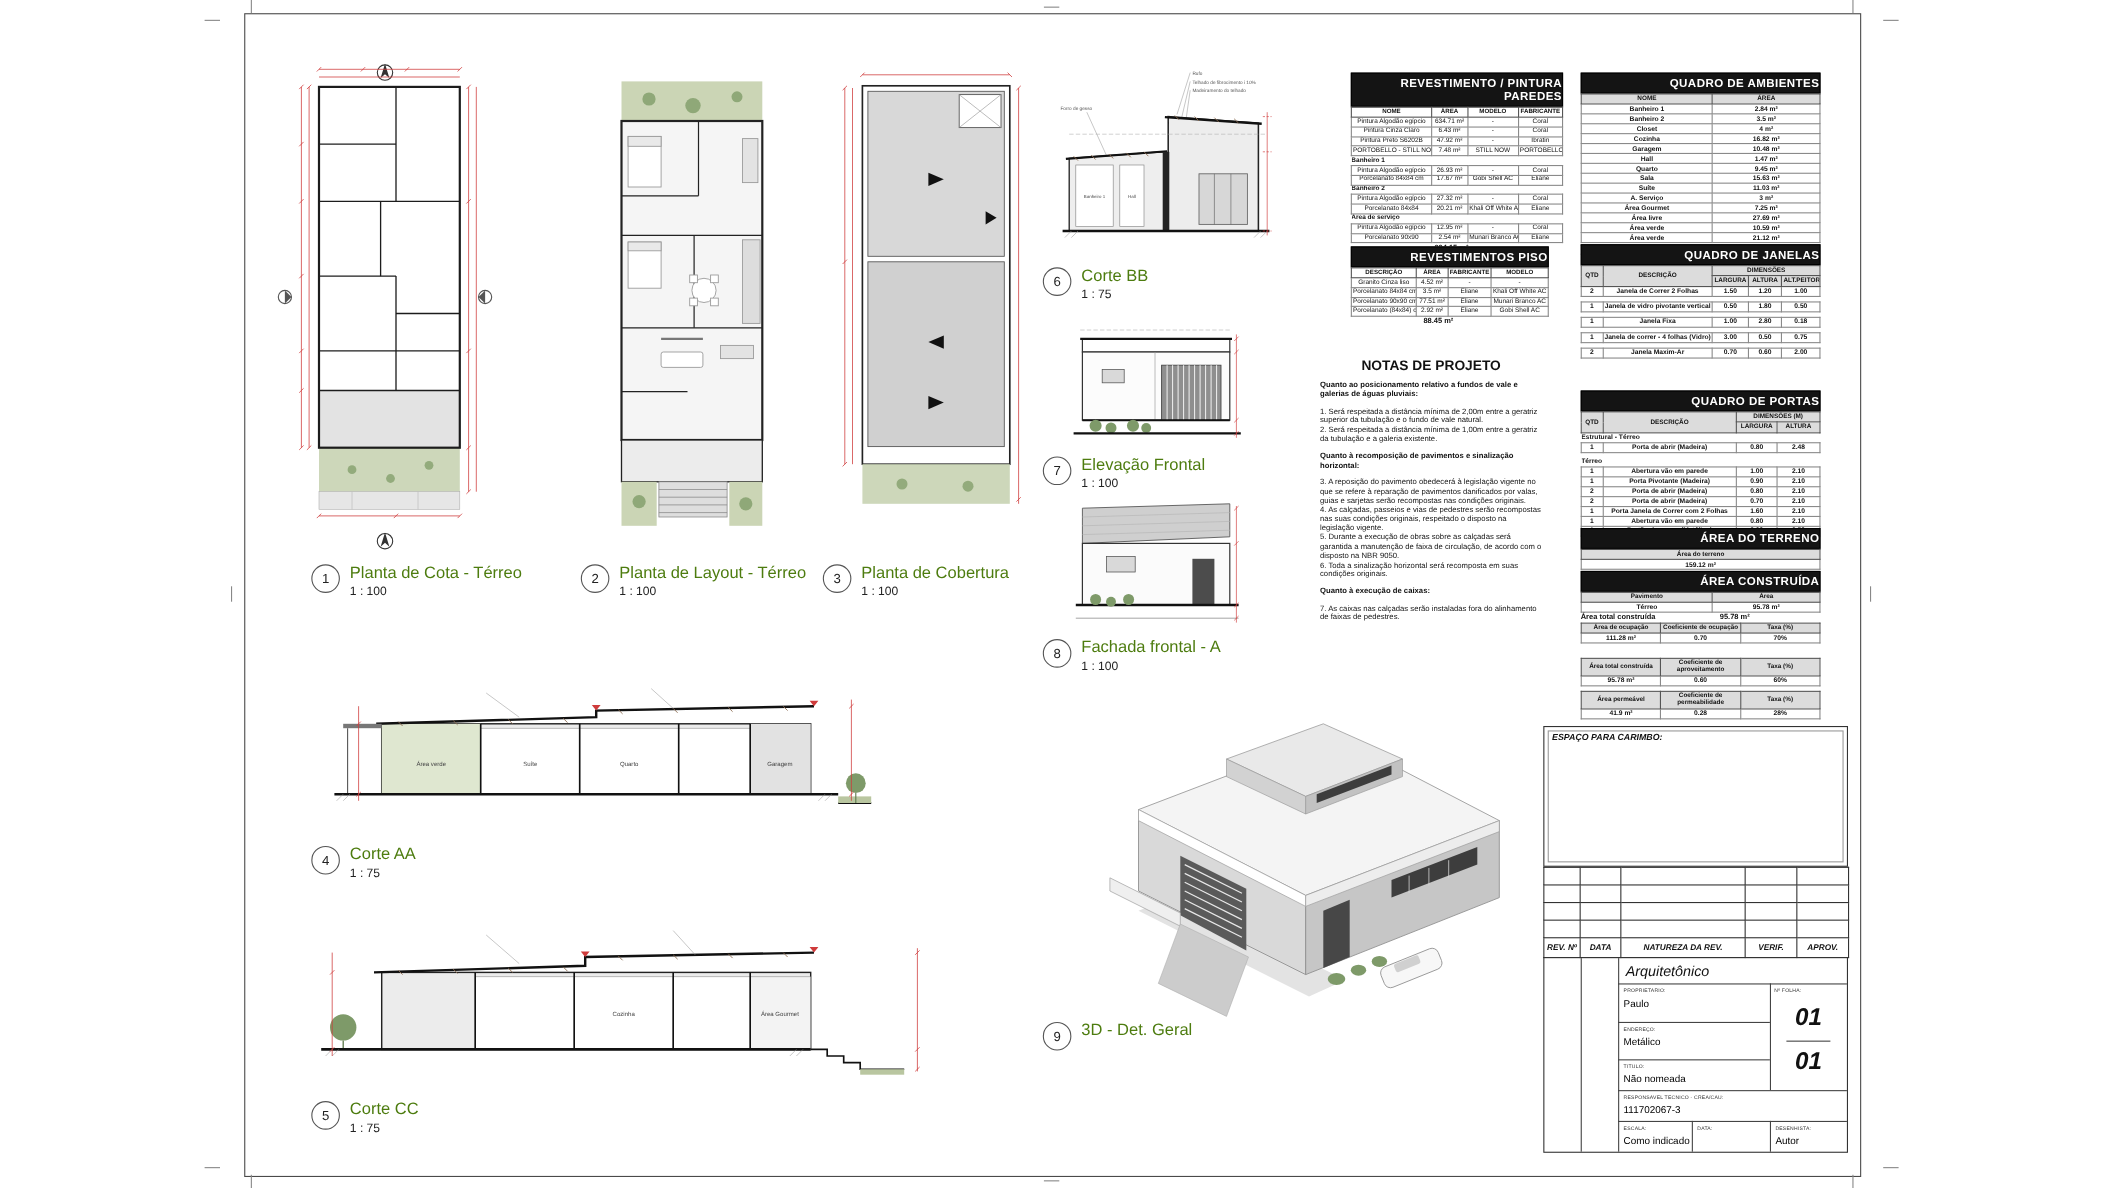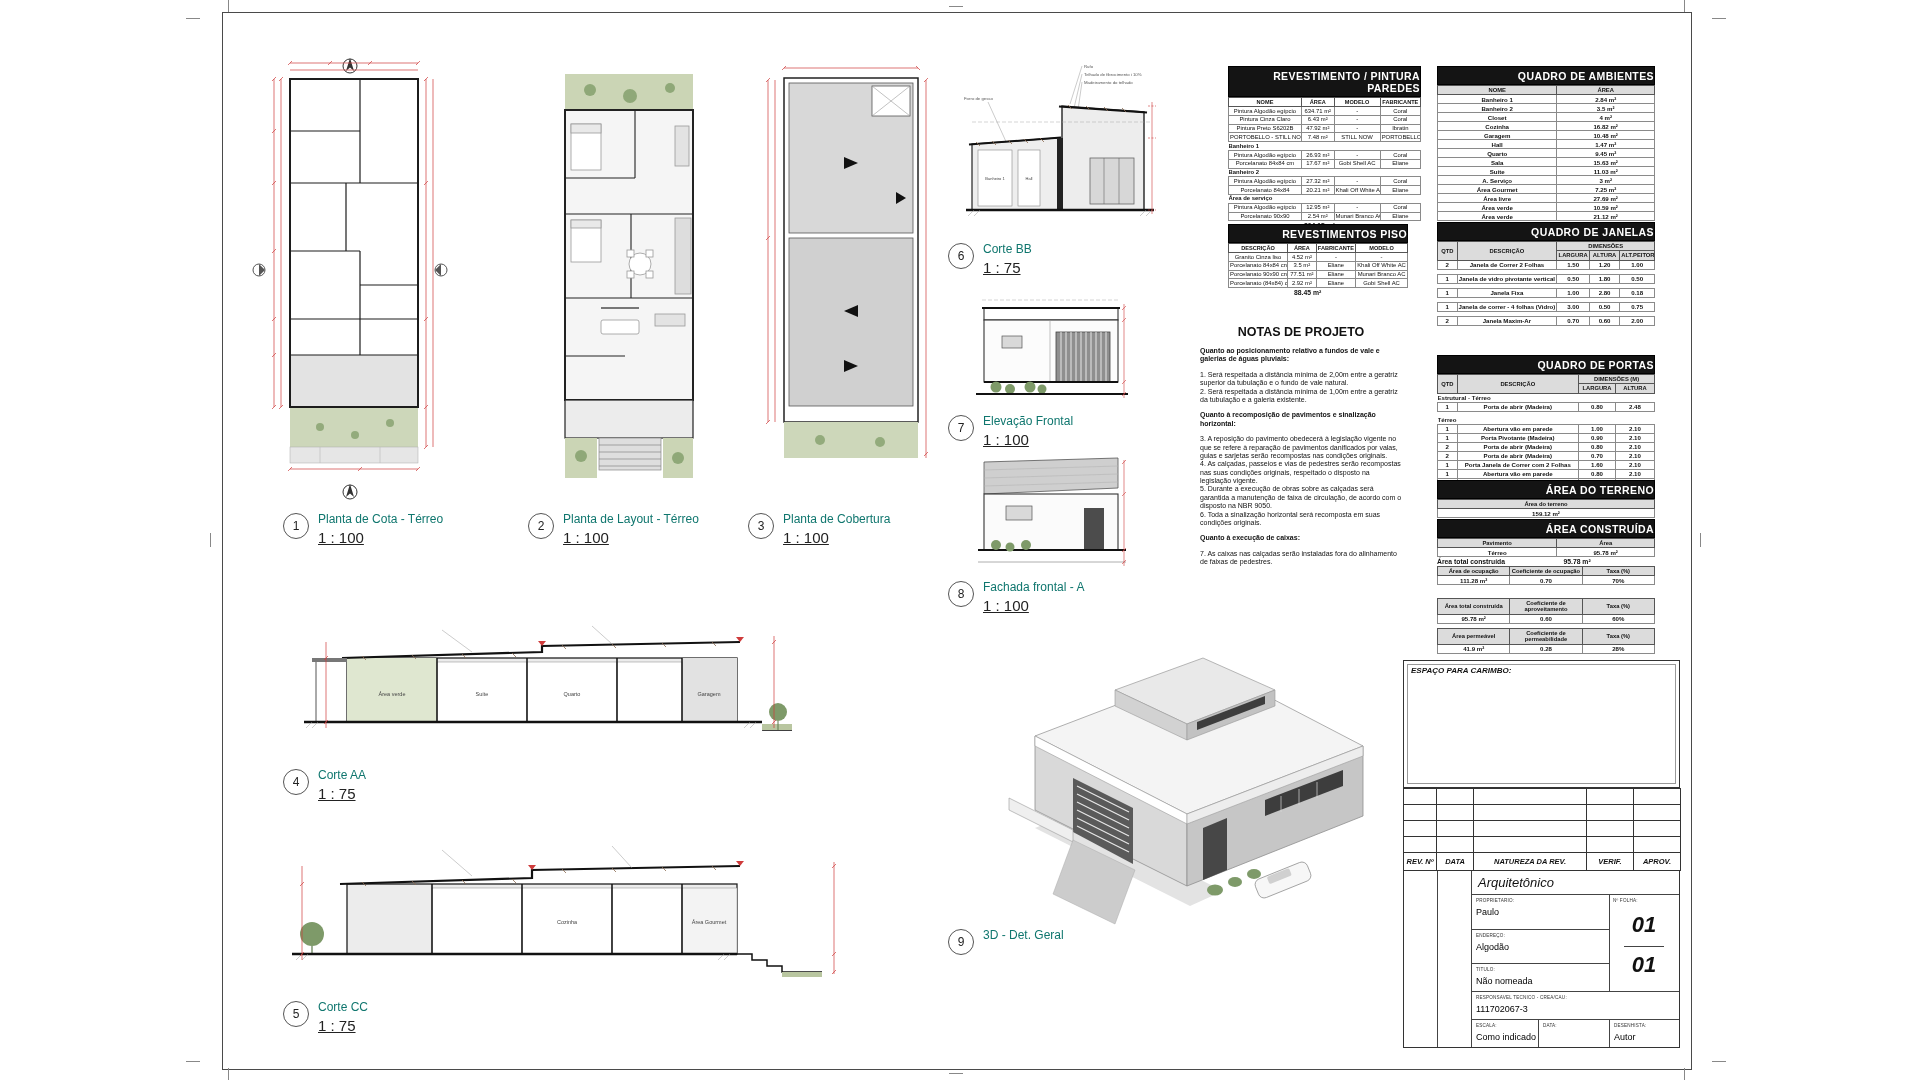--- a/index.html
+++ b/index.html
@@ -6,22 +6,22 @@
   #canvas{position:relative;width:1920px;height:1080px;background:#fff;overflow:hidden;
           font-family:"Liberation Sans",sans-serif;color:#111;}
   .frame{position:absolute;border:1px solid #4a4a4a;}
   .tickh{position:absolute;width:14px;height:1px;background:#888;}
   .tickv{position:absolute;width:1px;height:14px;background:#888;}
 
   
   .vlabel{position:absolute;display:flex;gap:9px;align-items:flex-start;}
   .vnum{width:24px;height:24px;border:1.2px solid #555;border-radius:50%;display:flex;
         align-items:center;justify-content:center;font-size:12px;color:#222;margin-top:1px;flex:0 0 auto;}
-  .vtitle{font-size:12px;color:#0f766e;white-space:nowrap;}
-  .vscale{font-size:15px;color:#222;margin-top:3px;text-decoration:underline;}
+  .vtitle{font-size:15px;color:#4d7c0f;white-space:nowrap;}
+  .vscale{font-size:11px;color:#222;margin-top:3px;}
 
   
   .sched{position:absolute;background:#fff;}
   .sched .title{background:#141414;color:#fff;font-weight:bold;text-align:right;
         font-size:10.5px;padding:3px 0 2px;letter-spacing:.4px;border:1px solid #000;}
   .sched table{border-collapse:collapse;width:100%;table-layout:fixed;}
   .sched th{font-size:5.6px;font-weight:bold;border:1px solid #555;padding:1px 1px;
         text-align:center;line-height:1.1;overflow:hidden;}
   .sched td{font-size:5.9px;border:1px solid #8a8a8a;padding:.5px 1px;text-align:center;
         line-height:1.15;overflow:hidden;white-space:nowrap;}
@@ -1078,21 +1078,21 @@
     <div class="ib-line" style="left:67px;top:58px;width:138px;height:1px"></div>
     <div class="ib-line" style="left:67px;top:92px;width:138px;height:1px"></div>
     <div class="ib-line" style="left:67px;top:120px;width:208px;height:1px"></div>
     <div class="ib-line" style="left:67px;top:148px;width:208px;height:1px"></div>
     <div class="ib-line" style="left:134px;top:148px;width:1px;height:28px"></div>
     <div class="ib-line" style="left:205px;top:148px;width:1px;height:28px"></div>
 
     <div class="ib-label" style="left:72px;top:27px">PROPRIETARIO:</div>
     <div class="ib-val" style="left:72px;top:36px">Paulo</div>
     <div class="ib-label" style="left:72px;top:62px">ENDEREÇO:</div>
-    <div class="ib-val" style="left:72px;top:71px">Algodão</div>
+    <div class="ib-val" style="left:72px;top:71px">Metálico</div>
     <div class="ib-label" style="left:72px;top:96px">TITULO:</div>
     <div class="ib-val" style="left:72px;top:105px">Não nomeada</div>
     <div class="ib-label" style="left:72px;top:124px">RESPONSAVEL TECNICO - CREA/CAU:</div>
     <div class="ib-val" style="left:72px;top:133px">111702067-3</div>
     <div class="ib-label" style="left:72px;top:152px">ESCALA:</div>
     <div class="ib-val" style="left:72px;top:161px">Como indicado</div>
     <div class="ib-label" style="left:139px;top:152px">DATA:</div>
     <div class="ib-val" style="left:139px;top:161px"></div>
     <div class="ib-label" style="left:210px;top:152px">DESENHISTA:</div>
     <div class="ib-val" style="left:210px;top:161px">Autor</div>

